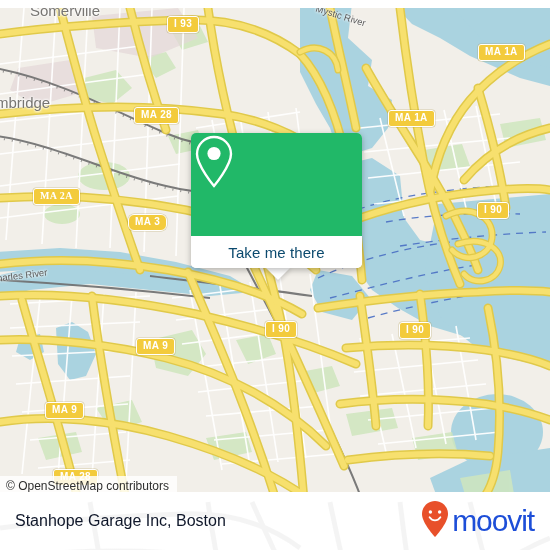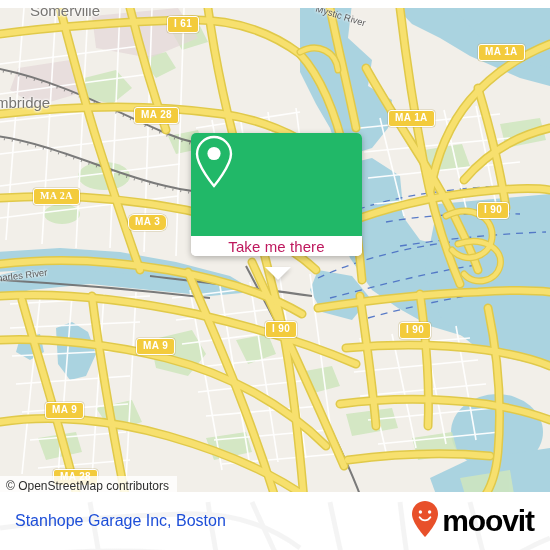--- a/index.html
+++ b/index.html
@@ -64,51 +64,51 @@
     border-radius:5px;
     overflow:hidden;
     box-shadow:0 2px 6px rgba(0,0,0,.28);
     background:#fff;
   }
   .card-top{
     height:103px;background:#21B868;
     display:flex;align-items:center;justify-content:center;
   }
   .card-btn{
-    height:20px;background:#ffffff;
+    height:32px;background:#ffffff;
     display:flex;align-items:center;justify-content:center;
-    color:#be185d;font-size:15px;letter-spacing:.1px;
+    color:#0c4a6e;font-size:15px;letter-spacing:.1px;
     cursor:pointer;
   }
   .card-tail{
     position:absolute;left:265px;top:259px;
     width:0;height:0;
     border-left:13px solid transparent;
     border-right:13px solid transparent;
     border-top:13px solid #ffffff;
     filter:drop-shadow(0 2px 2px rgba(0,0,0,.18));
   }
 
   
   .footer{
     position:absolute;left:0;top:492px;width:550px;height:58px;
     background:#ffffff;overflow:hidden;
   }
   .footer-pattern{position:absolute;left:0;top:-470px;opacity:.40;}
   .footer-title{
     position:absolute;left:15px;top:50%;transform:translateY(-50%);
-    font-size:16px;color:#1d4ed8;white-space:nowrap;
+    font-size:16px;color:#0f172a;white-space:nowrap;
   }
   .brand{
     position:absolute;right:16px;top:50%;transform:translateY(-50%);
     display:flex;align-items:center;gap:2px;
   }
   .brand-word{
-    font-size:30px;color:#000000;letter-spacing:-1.1px;
-    font-weight:700;line-height:30px;
+    font-size:30px;color:#1d4ed8;letter-spacing:-1.1px;
+    font-weight:400;line-height:30px;
   }
 </style>
 </head>
 <body>
 
 <div id="app">
 
   <div class="map">
 
     <svg width="550" height="492" viewBox="0 0 550 492">
@@ -298,21 +298,21 @@
           <path d="M300,44 C318,34 336,44 338,62"></path>
         </g>
       </g>
     </svg>
 
     <div class="place" style="left:30px;top:-6px;">Somerville</div>
     <div class="place" style="left:-4px;top:86px;">mbridge</div>
     <div class="river-label" style="left:-10px;top:262px;transform:rotate(-7deg);">Charles River</div>
     <div class="river-label" style="left:315px;top:2px;transform:rotate(17deg);">Mystic River</div>
 
-    <div class="shield" style="left:167px;top:8px;">I 61</div>
+    <div class="shield" style="left:167px;top:8px;">I 93</div>
     <div class="shield" style="left:478px;top:36px;">MA 1A</div>
     <div class="shield" style="left:134px;top:99px;">MA 28</div>
     <div class="shield" style="left:388px;top:102px;">MA 1A</div>
     <div class="shield" style="left:33px;top:180px;font-family:Liberation Serif, serif;">MA 2A</div>
     <div class="shield" style="left:477px;top:194px;">I 90</div>
     <div class="shield" style="left:128px;top:206px;border-radius:6px;">MA 3</div>
     <div class="shield" style="left:136px;top:330px;">MA 9</div>
     <div class="shield" style="left:265px;top:313px;">I 90</div>
     <div class="shield" style="left:399px;top:314px;">I 90</div>
     <div class="shield" style="left:45px;top:394px;">MA 9</div>

